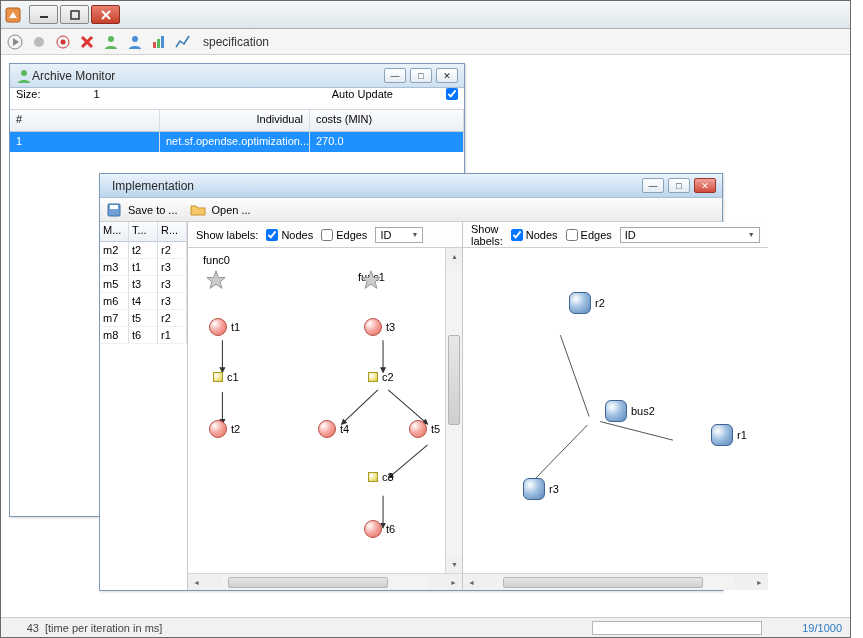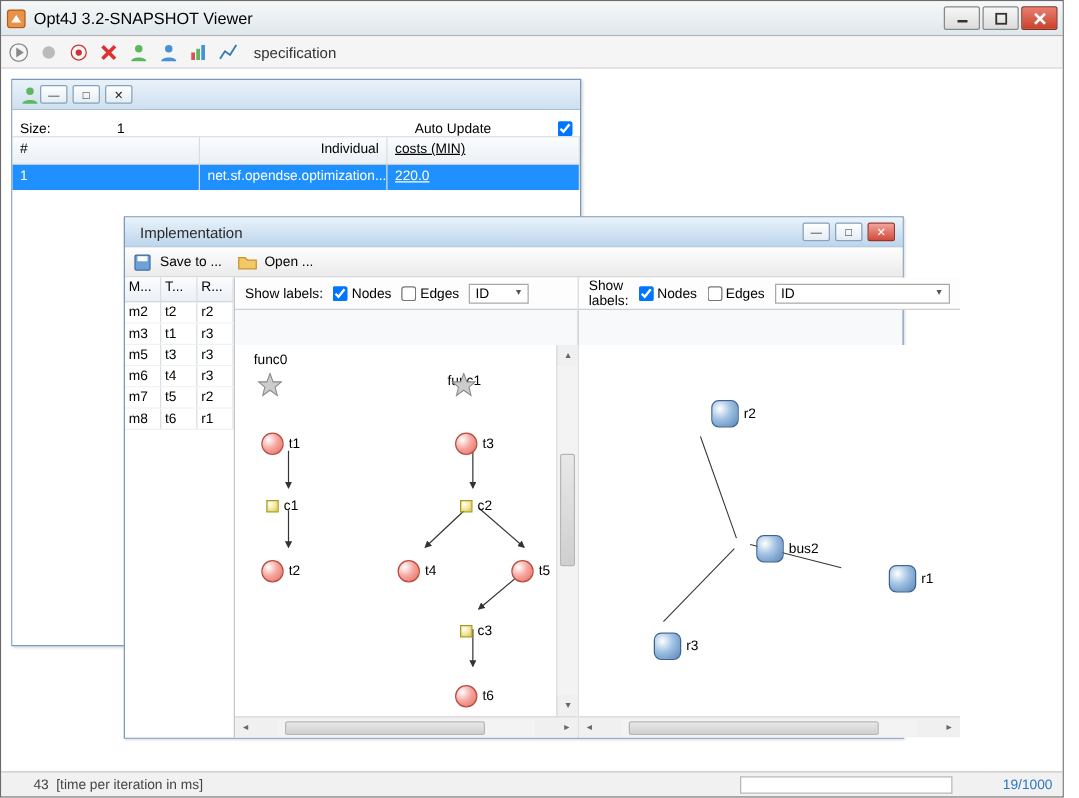--- a/index.html
+++ b/index.html
@@ -22,41 +22,41 @@
   
   .client { position: relative; width: 100%; height: calc(100% - 28px - 26px - 20px); background: #fff; }
 
   
   .sub-window { position: absolute; border: 1px solid #7a99b8; background: #f7f9fb; box-shadow: 1px 1px 2px rgba(0,0,0,.15); }
   .sw-title { height: 24px; background: linear-gradient(#e9f2fa,#cfe0ef); display: flex; align-items: center; padding: 0 6px; border-bottom: 1px solid #a9c0d6; font-size: 12px; color: #2a2a2a; }
   .sw-title .t { flex: 1; }
   .sw-ctrls { display: flex; gap: 4px; }
   .sw-ctrl { width: 22px; height: 15px; border: 1px solid #8aa3bb; border-radius: 2px; background: linear-gradient(#fff,#e4edf5); display:flex;align-items:center;justify-content:center; font-size:9px; cursor:pointer;}
   .archive { top: 8px; left: 8px; width: 456px; height: 454px; }
-  .arch-bar { height: 22px; background: #fff; border-bottom: 1px solid #cfd8e0; display:flex; align-items:flex-end; padding: 0 6px; font-size:11px;gap:25px; }
+  .arch-bar { height: 22px; background: #fff; border-bottom: 1px solid #cfd8e0; display:flex; align-items:flex-start; padding: 0 6px; font-size:11px;gap:25px; }
   .arch-bar .spacer { flex:1; }
   .table-header { display:flex; background: linear-gradient(#fbfcfe,#ebf0f5); border-bottom: 1px solid #c3ccd4; height: 22px; font-size: 11px; }
   .th, .td { padding: 3px 6px; border-right: 1px solid #d7dee5; }
   .arch-row { display:flex; height: 20px; font-size:11px; }
   .arch-row.sel { background: #1e90ff; color: #fff; }
-  .col-n { width: 150px; } .col-i { width: 150px; text-align: right; } .col-c { flex:1;text-decoration:underline; }
+  .col-n { width: 150px; } .col-i { width: 150px; text-align: right; } .col-c { flex:1; }
   .arch-body { background:#fff; height: calc(100% - 24px - 22px - 22px); }
 
   
   .impl { top: 118px; left: 98px; width: 624px; height: 418px; z-index: 5; }
   .impl .sw-title { background: linear-gradient(#eaf3fb,#bcd5ec); }
   .impl-tb { height: 24px; background: linear-gradient(#fdfdfd,#ebebeb); border-bottom: 1px solid #cfcfcf; display:flex; align-items:center; padding:0 6px; gap:6px; font-size: 11px; }
   .impl-body { display:flex; height: calc(100% - 24px - 24px); }
 
   .left-table { width: 88px; border-right: 1px solid #c7c7c7; background:#fff; }
   .lt-head { display:flex; background: linear-gradient(#fbfcfe,#ebf0f5); border-bottom:1px solid #c3ccd4; height:20px; font-size:11px; }
   .lt-head div, .lt-row div { width: 29px; padding: 2px 3px; border-right:1px solid #d7dee5; }
   .lt-row { display:flex; height:17px; font-size:11px; border-bottom:1px solid #eef1f4; background:#fff; }
 
-  .panel { position: relative; flex:1; border-right: 1px solid #c7c7c7; display:flex; flex-direction:column;gap:28px; }
+  .panel { position: relative; flex:1; border-right: 1px solid #c7c7c7; display:flex; flex-direction:column; }
   .panel:last-child { border-right:none; }
   .p-head { height: 26px; border-bottom: 1px solid #cfcfcf; display:flex; align-items:center; padding:0 8px; gap:8px; font-size:11px; background:#fdfdfd; }
   .p-head label { display:flex; align-items:center; gap:3px; }
   .sel-box { border:1px solid #a9a9a9; background:#fff; padding:1px 4px; min-width:48px; display:flex; align-items:center; justify-content:space-between; gap:6px;}
   .canvas { position: relative; flex:1; background:#fff; overflow:hidden; }
   .vscroll { position:absolute; right:0; top:0; bottom:17px; width:17px; background:#f0f0f0; border-left:1px solid #d7d7d7;}
   .vscroll .track { position:absolute; inset:17px 0 17px 0; background:#f3f3f3;}
   .vscroll .thumb { position:absolute; left:2px; right:2px; top: 70px; height: 90px; background:linear-gradient(#e8e8e8,#cfcfcf); border:1px solid #b5b5b5; border-radius:2px;}
   .hscroll { position:absolute; left:0; right:0; bottom:0; height:17px; background:#f0f0f0; border-top:1px solid #d7d7d7; display:flex; align-items:center;}
   .hscroll .track { flex:1; margin:0 17px; height:13px; background:#f3f3f3; position:relative;}
@@ -83,21 +83,20 @@
 
 <div class="outer-window">
 
   <div class="titlebar">
     <span class="icon">
       <svg viewBox="0 0 16 16">
           <rect x="1" y="1" width="14" height="14" rx="2" fill="#e8924a" stroke="#b35c16"></rect>
           <path d="M4 11 L8 5 L12 11 Z" fill="#fff"></path>
         </svg>
     </span>
-    <span class="title">Opt4J 3.2-SNAPSHOT Viewer</span>
     <div class="win-btns">
       <div class="win-btn">
           <svg width="10" height="10">
             <line x1="1" y1="7" x2="9" y2="7" stroke="#333" stroke-width="2"></line>
           </svg>
         </div>
       <div class="win-btn">
           <svg width="10" height="10">
             <rect x="1" y="1" width="8" height="8" fill="none" stroke="#333" stroke-width="1.5"></rect>
           </svg>
@@ -165,20 +164,21 @@
   <div class="client">
 
     <div class="sub-window archive">
       <div class="sw-title">
         <span class="tb-ico">
             <svg viewBox="0 0 16 16">
               <circle cx="8" cy="5" r="3" fill="#5cb85c"></circle>
               <path d="M2 15c0-4 12-4 12 0" fill="#5cb85c"></path>
             </svg>
           </span>
+        <span class="t">Archive Monitor</span>
         <div class="sw-ctrls">
           <div class="sw-ctrl">—</div>
           <div class="sw-ctrl">□</div>
           <div class="sw-ctrl">✕</div>
         </div>
       </div>
       <div class="arch-bar">
         <span>Size:</span>&nbsp;
         <span>1</span>
         <span class="spacer"></span>
@@ -187,21 +187,21 @@
       </div>
       <div class="table-header">
         <div class="th col-n">#</div>
         <div class="th col-i">Individual</div>
         <div class="th col-c">costs (MIN)</div>
       </div>
       <div class="arch-body">
         <div class="arch-row sel">
           <div class="td col-n">1</div>
           <div class="td col-i">net.sf.opendse.optimization...</div>
-          <div class="td col-c">220.0</div>
+          <div class="td col-c">270.0</div>
         </div>
       </div>
     </div>
 
     <div class="sub-window impl">
       <div class="sw-title">
         <span class="t" style="padding-left:6px">Implementation</span>
         <div class="sw-ctrls">
           <div class="sw-ctrl">—</div>
           <div class="sw-ctrl">□</div>

